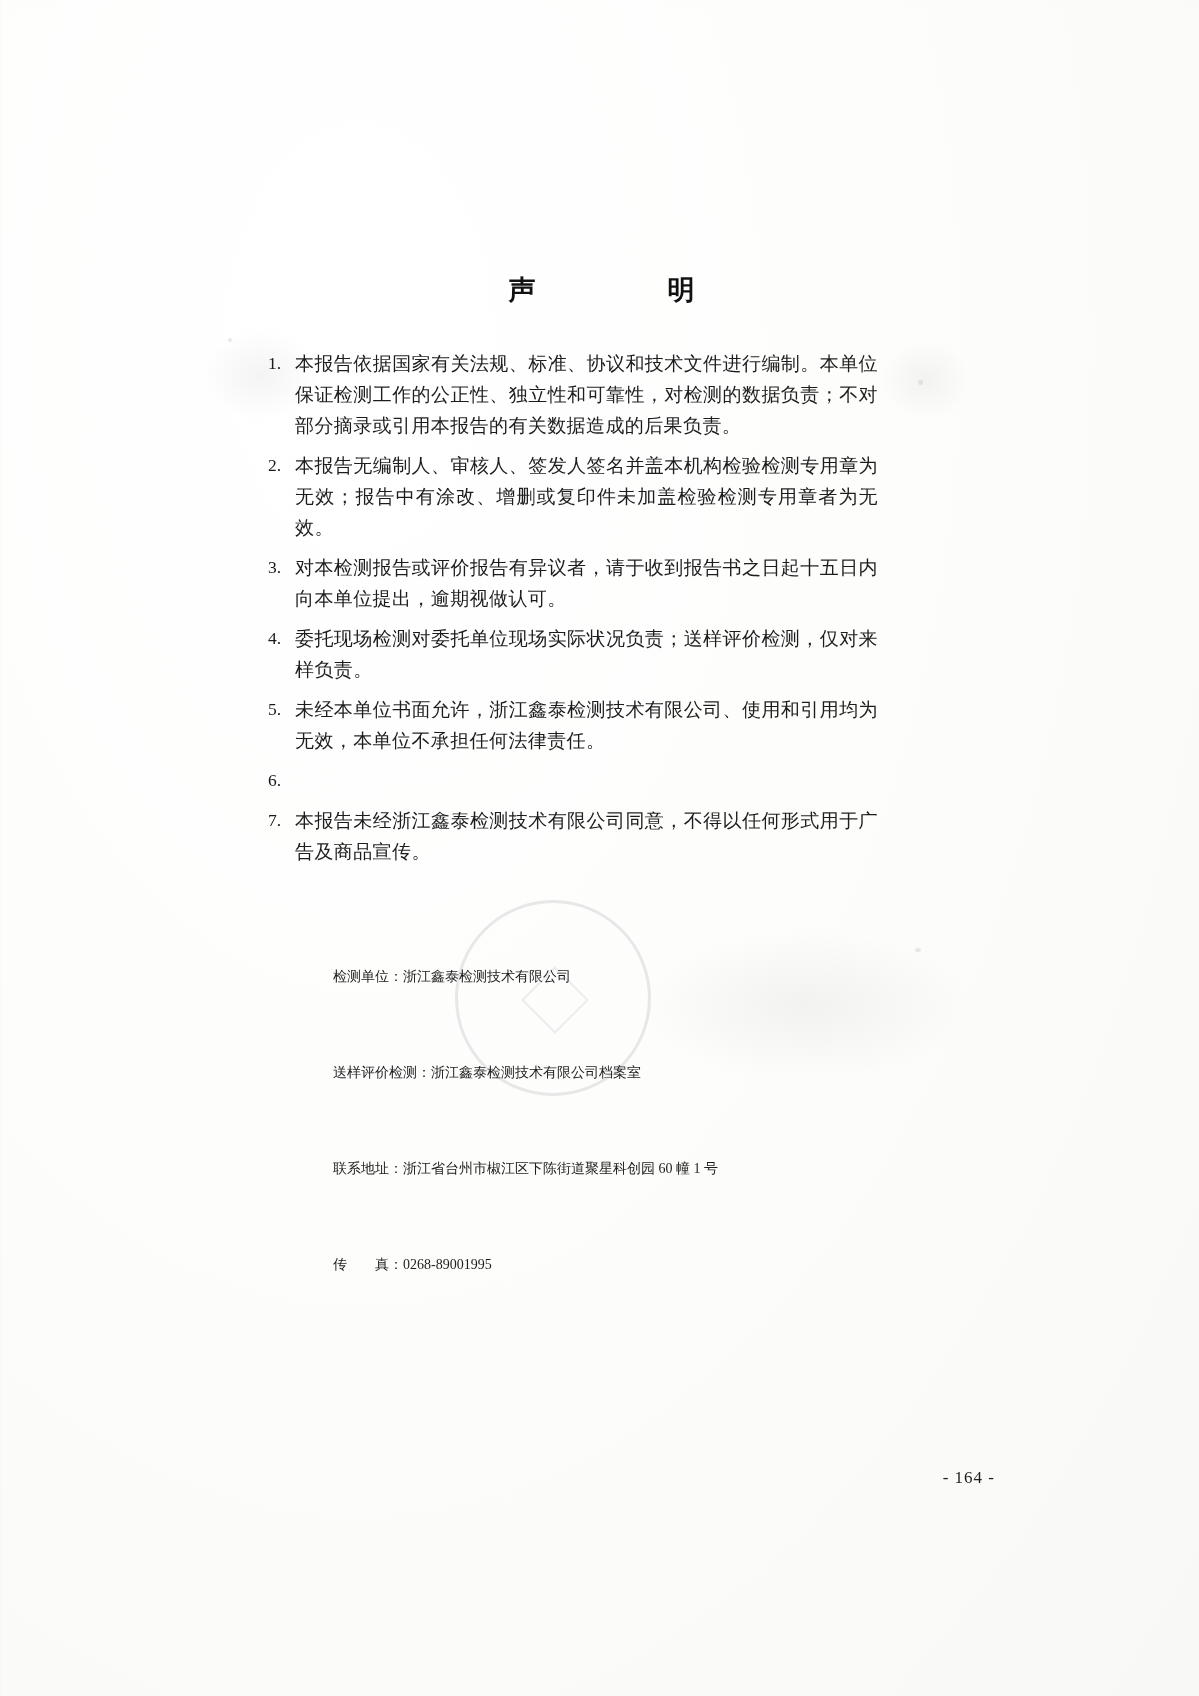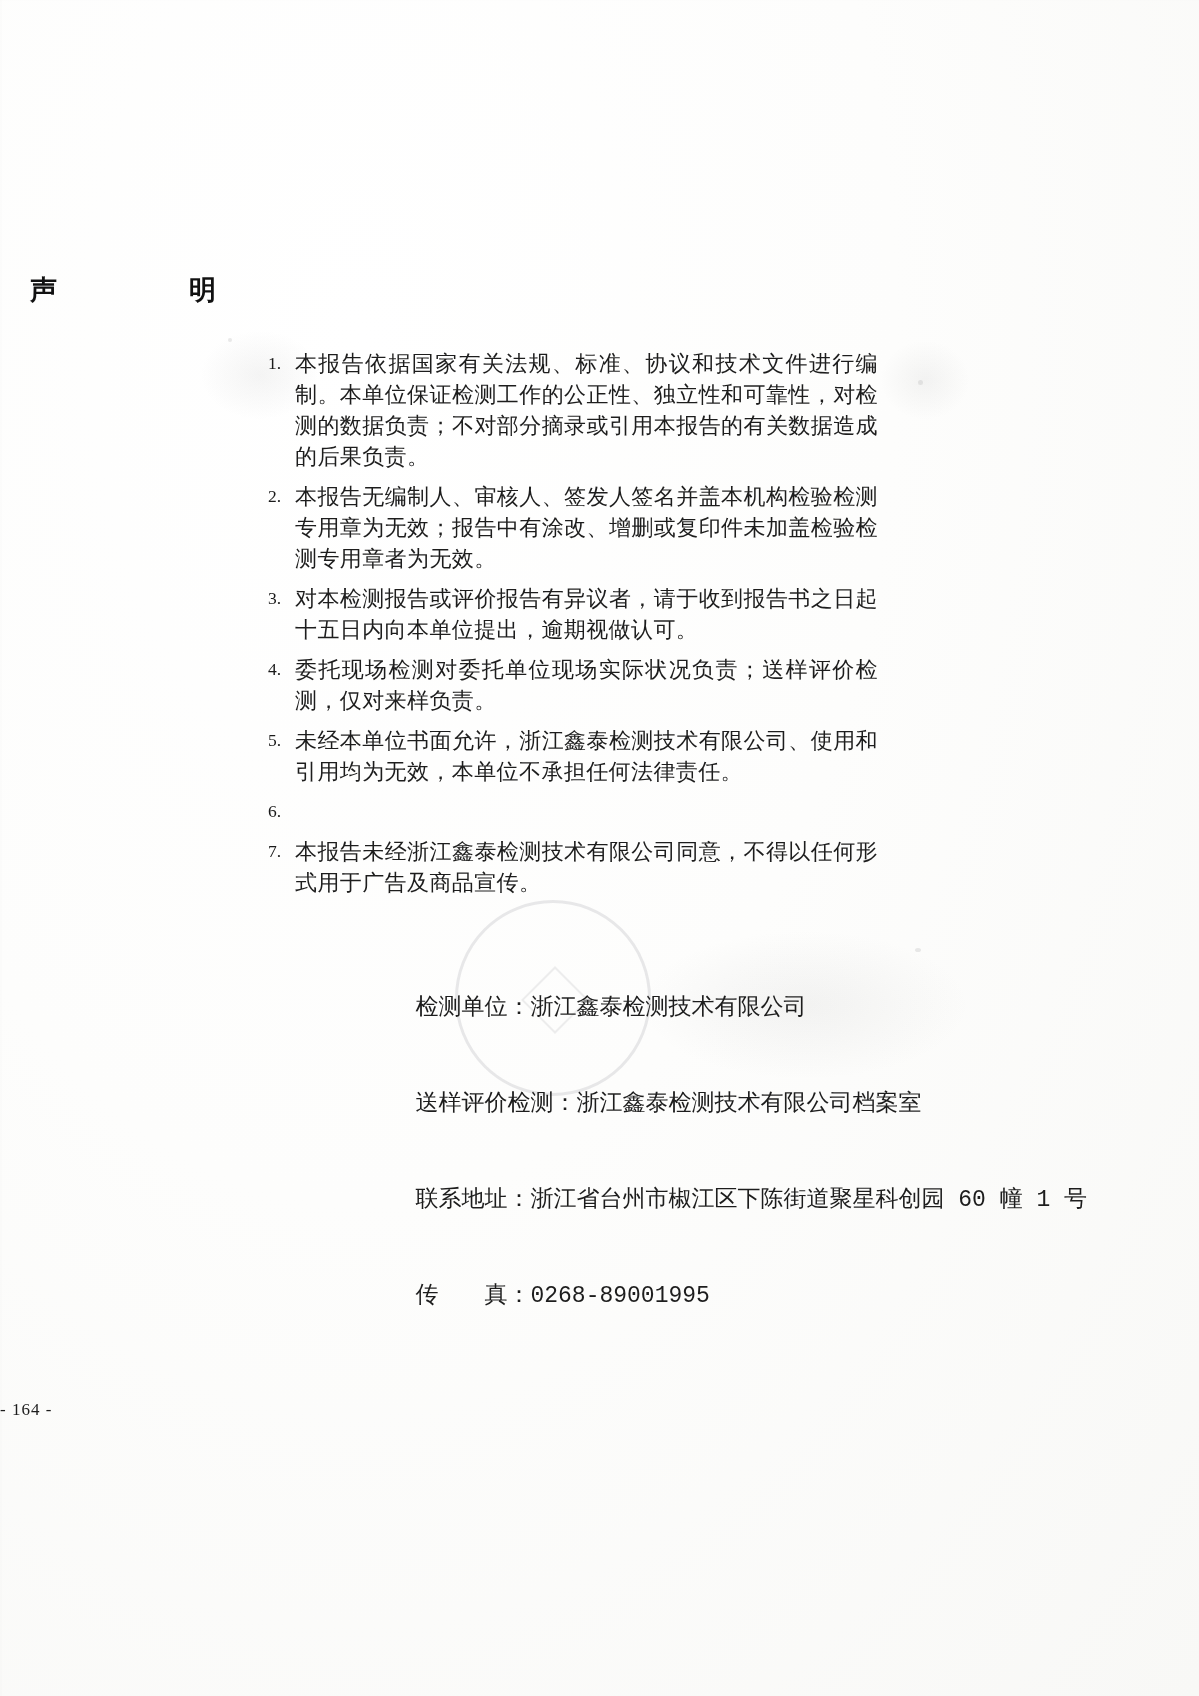--- a/index.html
+++ b/index.html
@@ -34,20 +34,21 @@
     opacity: .5;
   }
 
   .content {
     position: absolute;
     left: 0; top: 0;
     width: 1199px;
   }
 
   .doc-title {
+    text-align: center;
     font-size: 27px;
     font-weight: bold;
     letter-spacing: 26px;
     margin-top: 272px;
     margin-left: 30px;
     color: #111;
     font-family: "DejaVu Sans", sans-serif;
   }
 
   .clause-list {
@@ -64,59 +65,59 @@
   }
   .clause-num {
     width: 27px;
     flex: 0 0 27px;
     font-size: 17.5px;
     line-height: 31px;
     color: #1a1a1a;
     font-family: "Liberation Serif", serif;
   }
   .clause-text {
-    font-size: 22px;
+    font-size: 19px;
     line-height: 31px;
     text-align: justify;
     text-justify: inter-character;
     color: #1d1d1d;
     letter-spacing: 0.4px;
     font-family: "DejaVu Sans", sans-serif;
     font-weight: 500;
   }
 
   .contact-block {
     margin-left: 305px;
     margin-top: 62px;
     width: 640px;
   }
   .contact-row {
-    font-size: 23px;
+    font-size: 14px;
     line-height: 32px;
     color: #1d1d1d;
-    font-family: Liberation Mono, monospace;
+    font-family: Liberation Serif, serif;
     white-space: pre;
   }
   .contact-row .lbl {
     display: inline-block;
   }
   .contact-row .val {
     display: inline-block;
   }
   .contact-row .second-lbl {
     display: inline-block;
     margin-left: 60px;
   }
 
   .page-number {
     position: absolute;
-    top: 1400px;
+    top: 1468px;
     left: 0;
     width: 995px;
-    text-align: left;
+    text-align: right;
     font-size: 17px;
     color: #1d1d1d;
     font-family: "Liberation Serif", serif;
     letter-spacing: 1px;
   }
 
   
   .seal {
     position: absolute;
     left: 455px;

